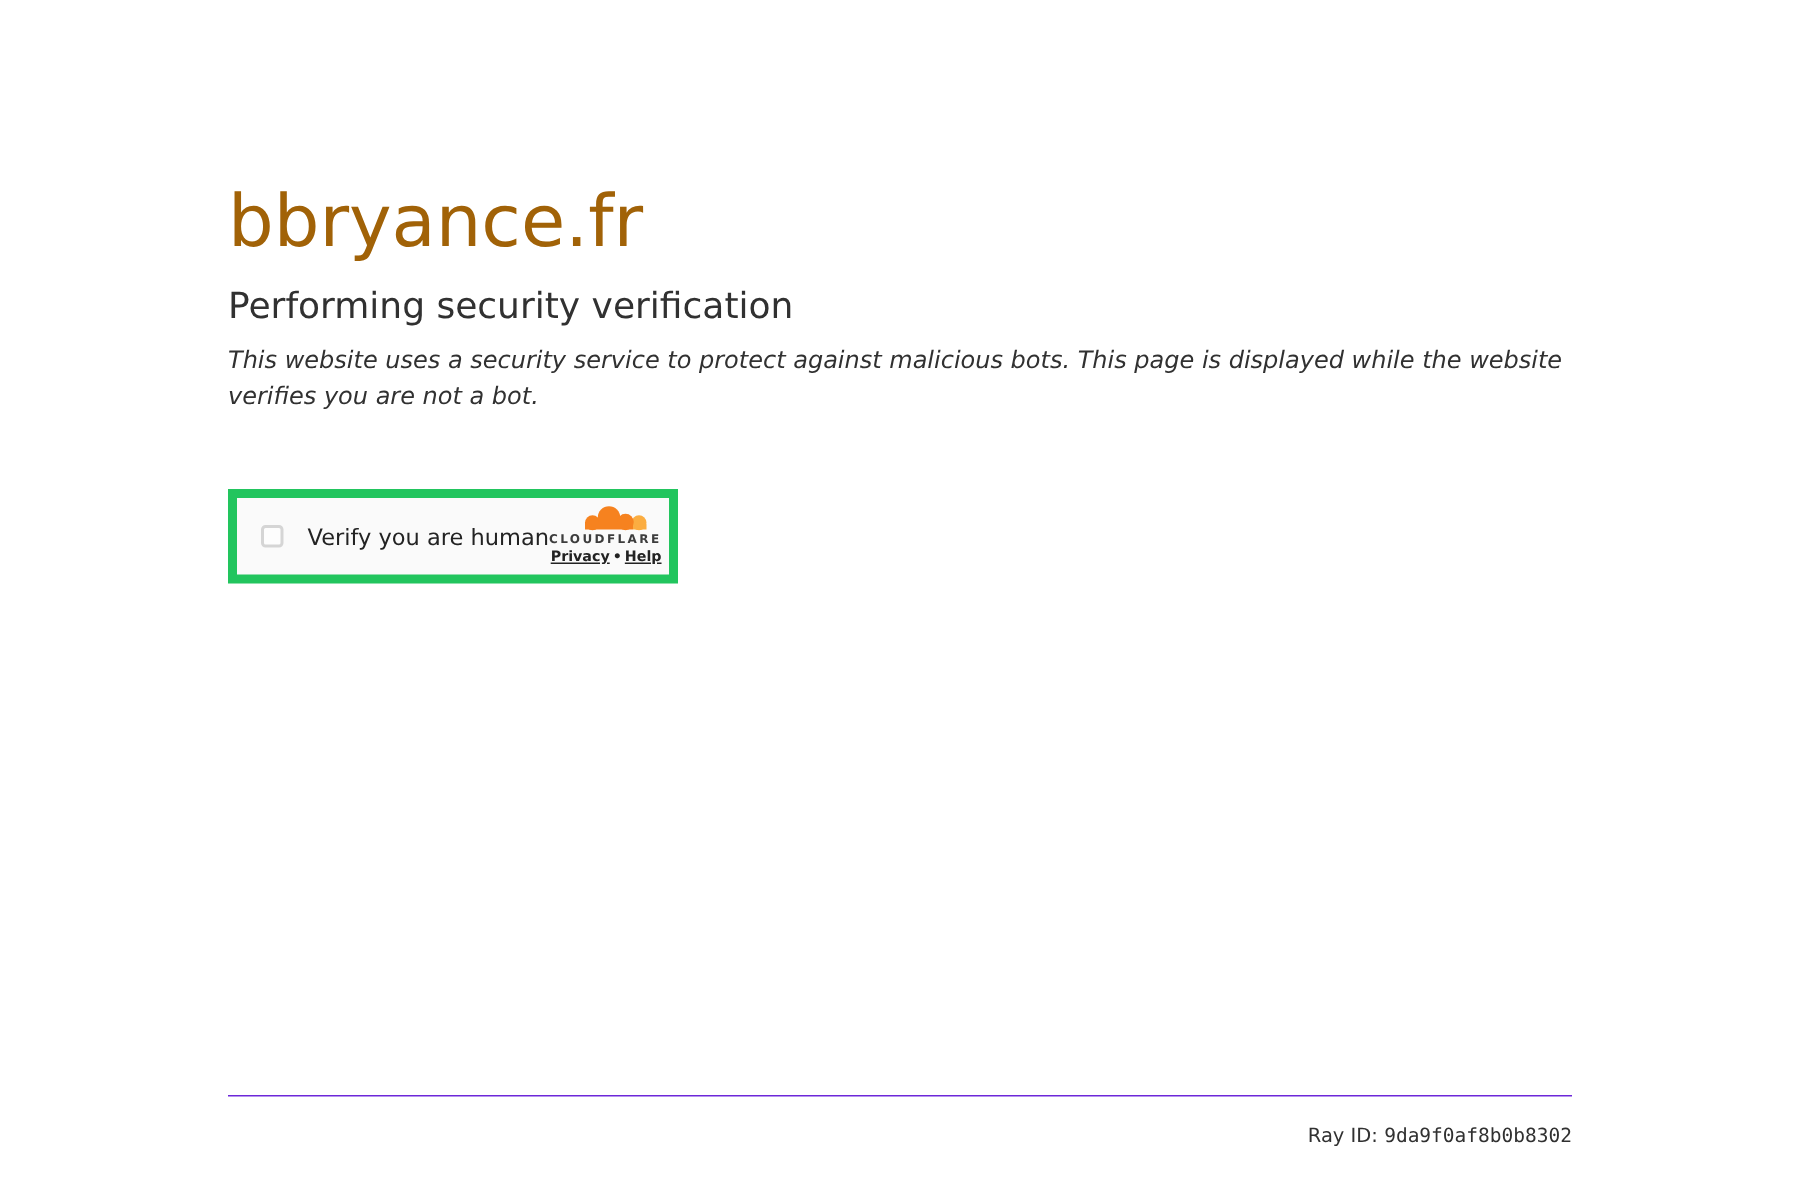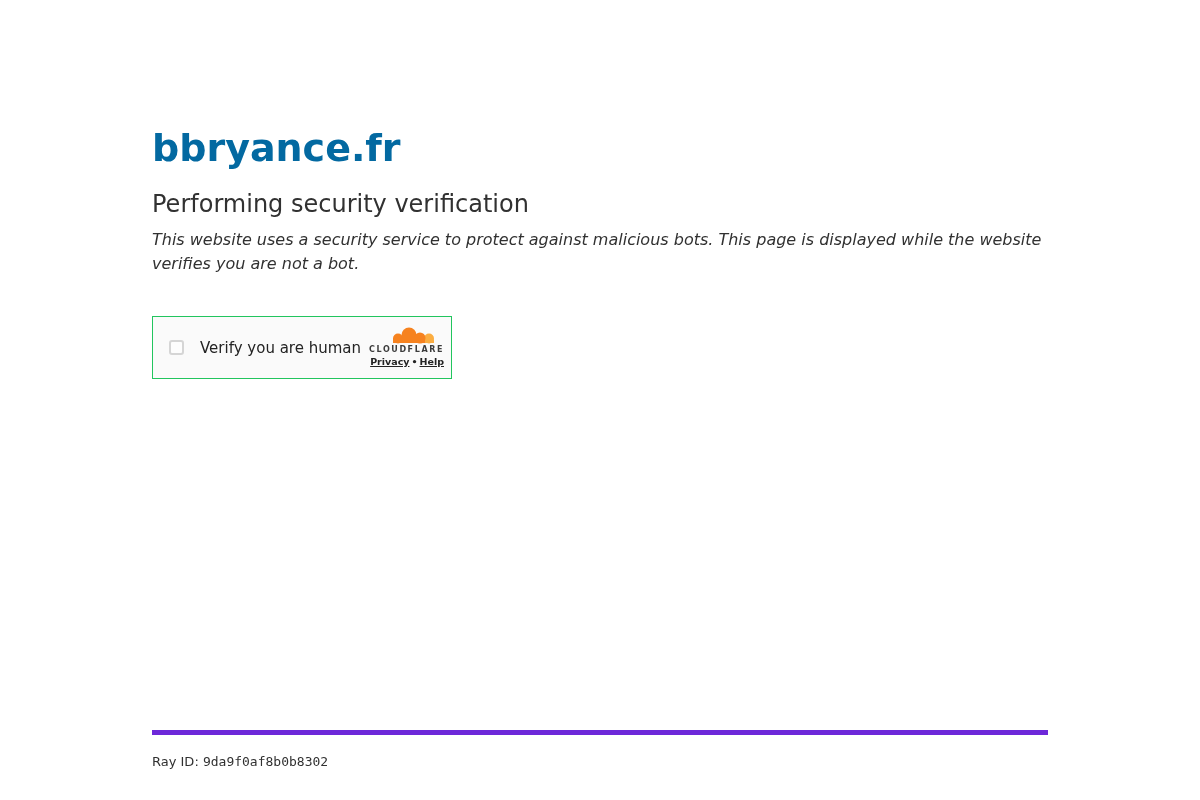--- a/index.html
+++ b/index.html
@@ -12,47 +12,47 @@
     color: #313131;
     position: relative;
     overflow: hidden;
   }
   .container {
     width: 896px;
     margin: 0 auto;
   }
   h1.site-title {
     margin: 120px 0 0 0;
-    font-size: 38px;
+    font-size: 48px;
     line-height: 56px;
-    font-weight: bold;
-    color: #0369a1;
+    font-weight: normal;
+    color: #a16207;
   }
   h2.subtitle {
     margin: 13px 0 0 0;
     font-size: 24px;
     line-height: 30px;
     font-weight: normal;
     color: #313131;
   }
   p.description {
     margin: 9px 0 0 0;
     font-size: 16px;
     line-height: 24px;
     color: #313131;
     max-width: 896px;
     font-style: italic;
   }
   
   .turnstile {
-    margin-top: 40px;
+    margin-top: 50px;
     width: 300px;
     height: 63px;
     background: #fafafa;
-    border: 1px solid #22c55e;
+    border: 6px solid #22c55e;
     display: flex;
     align-items: center;
     padding: 0 7px 0 16px;
     box-sizing: border-box;
   }
   .checkbox {
     width: 11px;
     height: 11px;
     border: 2px solid #d5d5d5;
     border-radius: 3px;
@@ -99,22 +99,22 @@
   .widget-links .dot-sep {
     color: #232323;
     margin: 0 2px;
   }
   
   .footer {
     position: absolute;
     top: 730px;
     left: 152px;
     width: 896px;
-    border-top: 5px solid #6d28d9;
-    text-align: left;
+    border-top: 1px solid #6d28d9;
+    text-align: right;
   }
   .footer-line1 {
     margin-top: 19px;
     font-size: 13px;
     line-height: 16px;
     color: #313131;
   }
   .ray-id-value {
     font-family: "DejaVu Sans Mono", "Liberation Mono", monospace;
     font-size: 13px;

